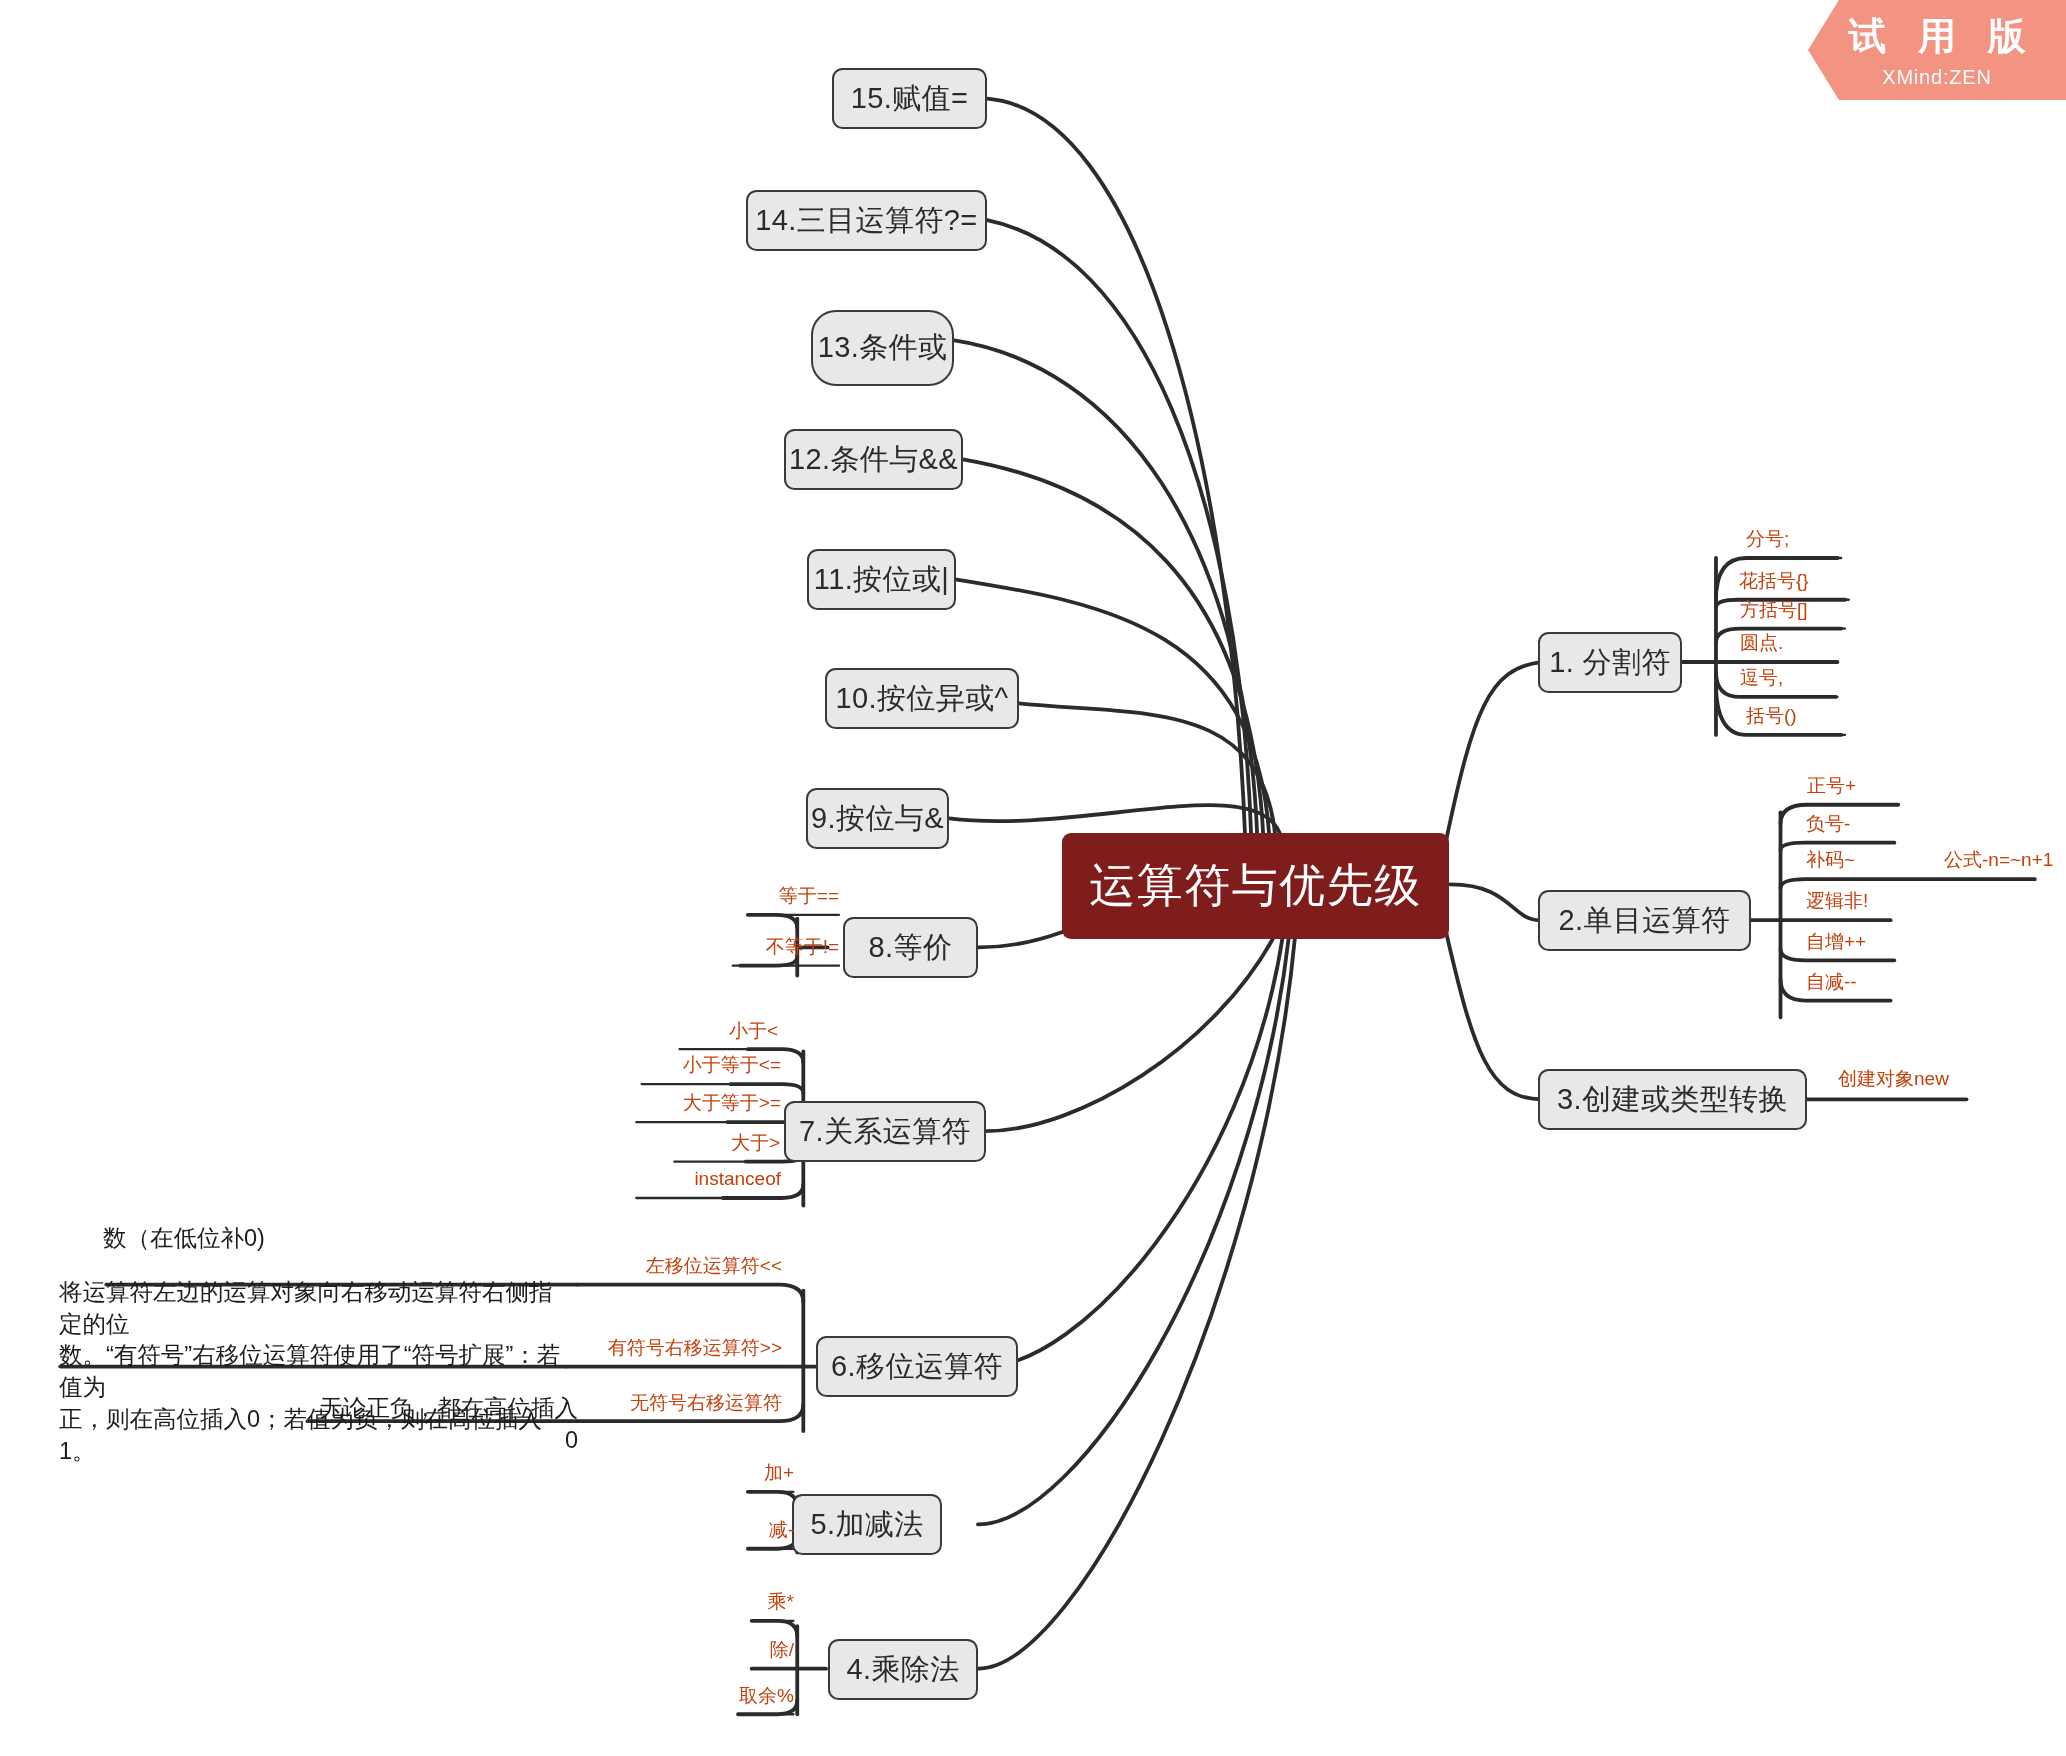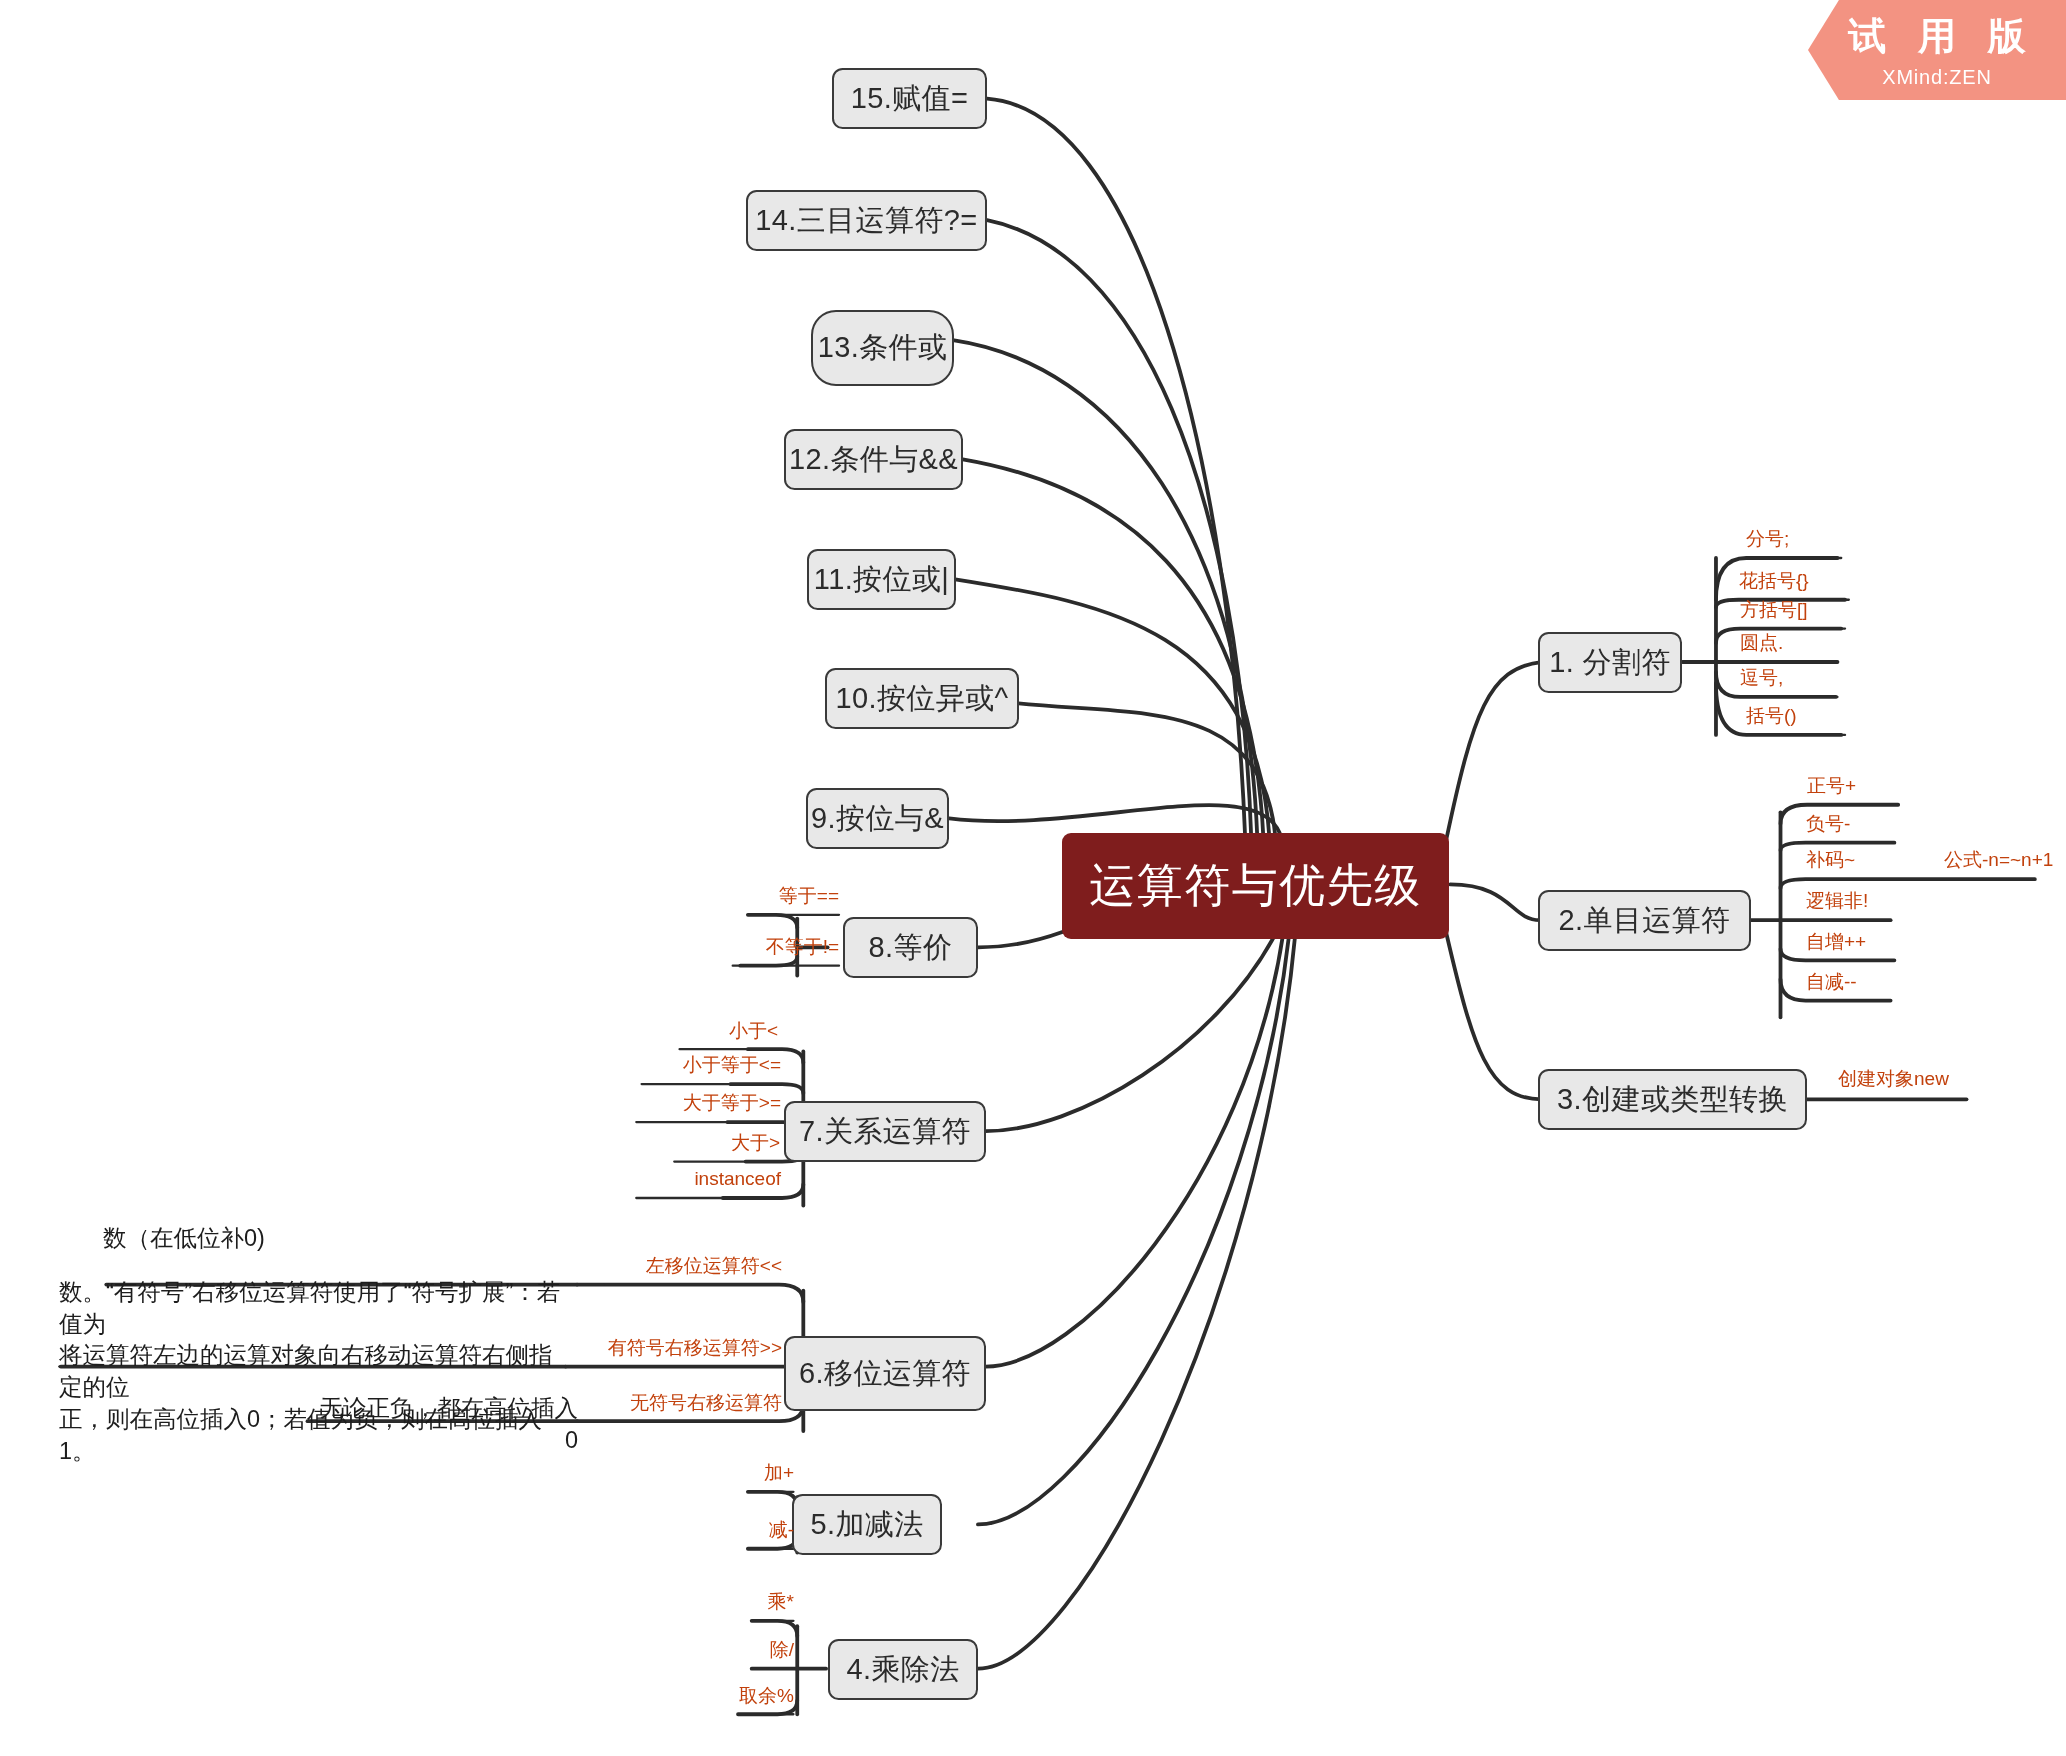--- a/index.html
+++ b/index.html
@@ -256,21 +256,21 @@
   </div>
 
   <div class="node" style="left:843px; top:917px; width:135px; height:61px;">
     <span>8.等价</span>
   </div>
 
   <div class="node" style="left:784px; top:1101px; width:202px; height:61px;">
     <span>7.关系运算符</span>
   </div>
 
-  <div class="node" style="left:784px; top:1336px; width:202px; height:75px;text-align:right;">
+  <div class="node" style="left:816px; top:1336px; width:202px; height:61px;text-align:right;">
     <span>6.移位运算符</span>
   </div>
 
   <div class="node" style="left:792px; top:1494px; width:150px; height:61px;">
     <span>5.加减法</span>
   </div>
 
   <div class="node" style="left:828px; top:1639px; width:150px; height:61px;">
     <span>4.乘除法</span>
   </div>
@@ -315,22 +315,22 @@
 
   <div class="leaf left" style="left:600px; top:1256px; width:182px;">左移位运算符&lt;&lt;</div>
   <div class="leaf left" style="left:562px; top:1338px; width:220px;">有符号右移运算符&gt;&gt;</div>
   <div class="leaf left" style="left:577px; top:1393px; width:205px;">无符号右移运算符</div>
 
   <div class="leaf-multi" style="left:103px; top:1223px; width:494px; text-align:left;">
     <div>数（在低位补0)</div>
   </div>
 
   <div class="leaf-multi" style="left:59px; top:1277px; width:505px; text-align:left;">
+    <div>将运算符左边的运算对象向右移动运算符右侧指定的位</div>
     <div>数。“有符号”右移位运算符使用了“符号扩展”：若值为</div>
-    <div>将运算符左边的运算对象向右移动运算符右侧指定的位</div>
     <div>正，则在高位插入0；若值为负，则在高位插入1。</div>
   </div>
 
   <div class="leaf-multi" style="left:308px; top:1393px; width:270px; text-align:right;">
     <div>无论正负，都在高位插入0</div>
   </div>
 
   <div class="leaf left" style="left:718px; top:1463px; width:76px;">加+</div>
   <div class="leaf left" style="left:718px; top:1520px; width:76px;">减-</div>
 

